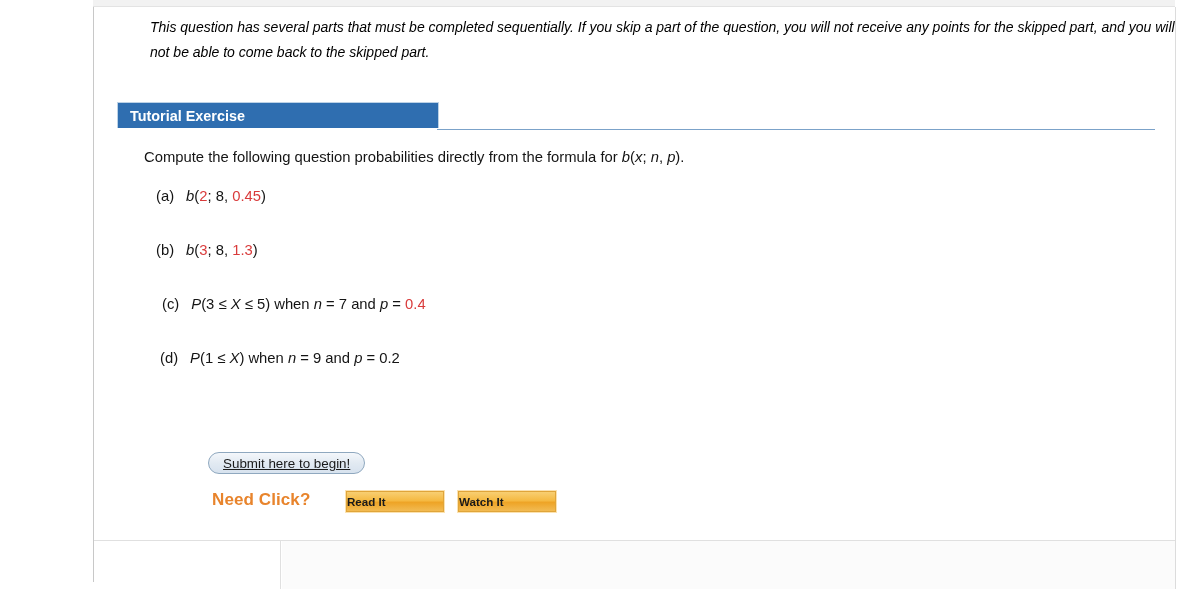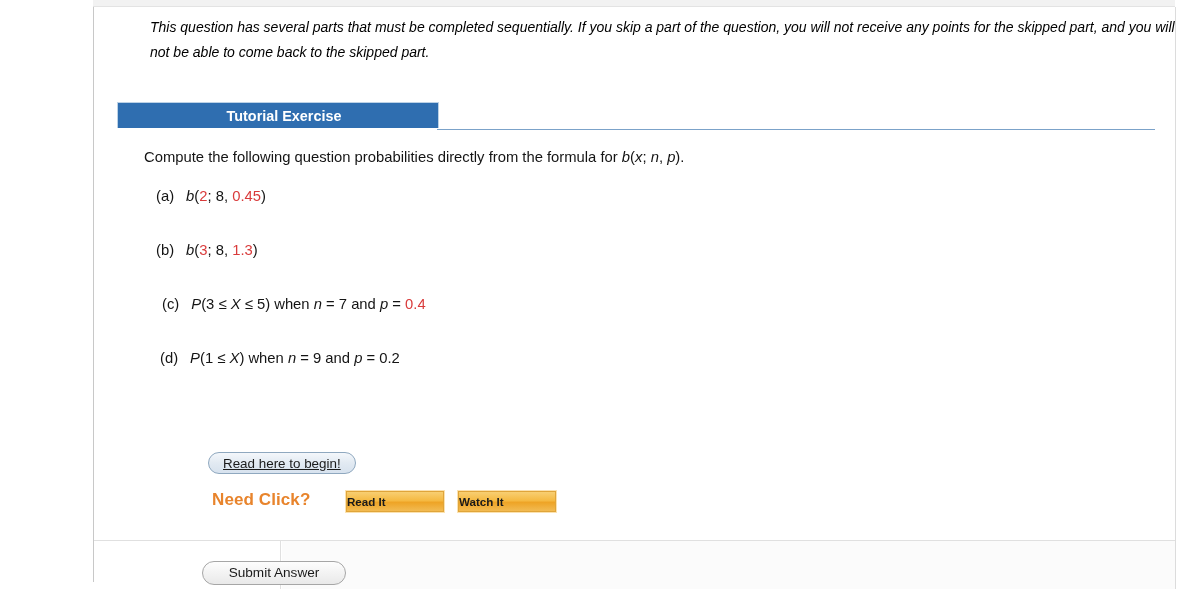--- a/index.html
+++ b/index.html
@@ -77,21 +77,20 @@
     background: #2f6eb0;
     border: 1px solid #bcd2e6;
     border-bottom: none;
     box-sizing: border-box;
     color: #ffffff;
     font-weight: bold;
     font-size: 14.4px;
     line-height: 26px;
     padding-left: 12px;
     box-sizing: border-box;
-    text-align: center;
   }
   .tutorial-rule {
     position: absolute;
     left: 343px;
     top: 122px;
     width: 718px;
     height: 1px;
     background: #7ba2c9;
   }
 
@@ -239,31 +238,28 @@
 
   <div class="part part-c">
     <span class="lbl">(c)</span><span class="mvar">P</span><span>(3 </span><span>≤</span>&nbsp;<span class="mvar">X</span>&nbsp;<span>≤</span>&nbsp;<span>5)</span><span> when </span><span class="mvar">n</span><span> = 7 and </span><span class="mvar">p</span><span> = </span><span class="red">0.4</span>
   </div>
 
   <div class="part part-d">
     <span class="lbl">(d)</span><span class="mvar">P</span><span>(1 </span><span>≤</span>&nbsp;<span class="mvar">X</span><span>)</span><span> when </span><span class="mvar">n</span><span> = 9 and </span><span class="mvar">p</span><span> = </span><span>0.2</span>
   </div>
 
   <div class="begin-btn">
-    <span>Read here to begin!</span>
+    <span>Submit here to begin!</span>
   </div>
 
   <div class="need-help">Need Click?</div>
   <div class="help-btn btn-read">
     <span>Read It</span>
   </div>
   <div class="help-btn btn-watch">
     <span>Watch It</span>
   </div>
 
   <div class="footer-rule"></div>
   <div class="bottom-shade"></div>
   <div class="footer-panel"></div>
-  <div class="submit-btn">
-    <span>Submit Answer</span>
-  </div>
 
 </div>
 
 </body></html>

